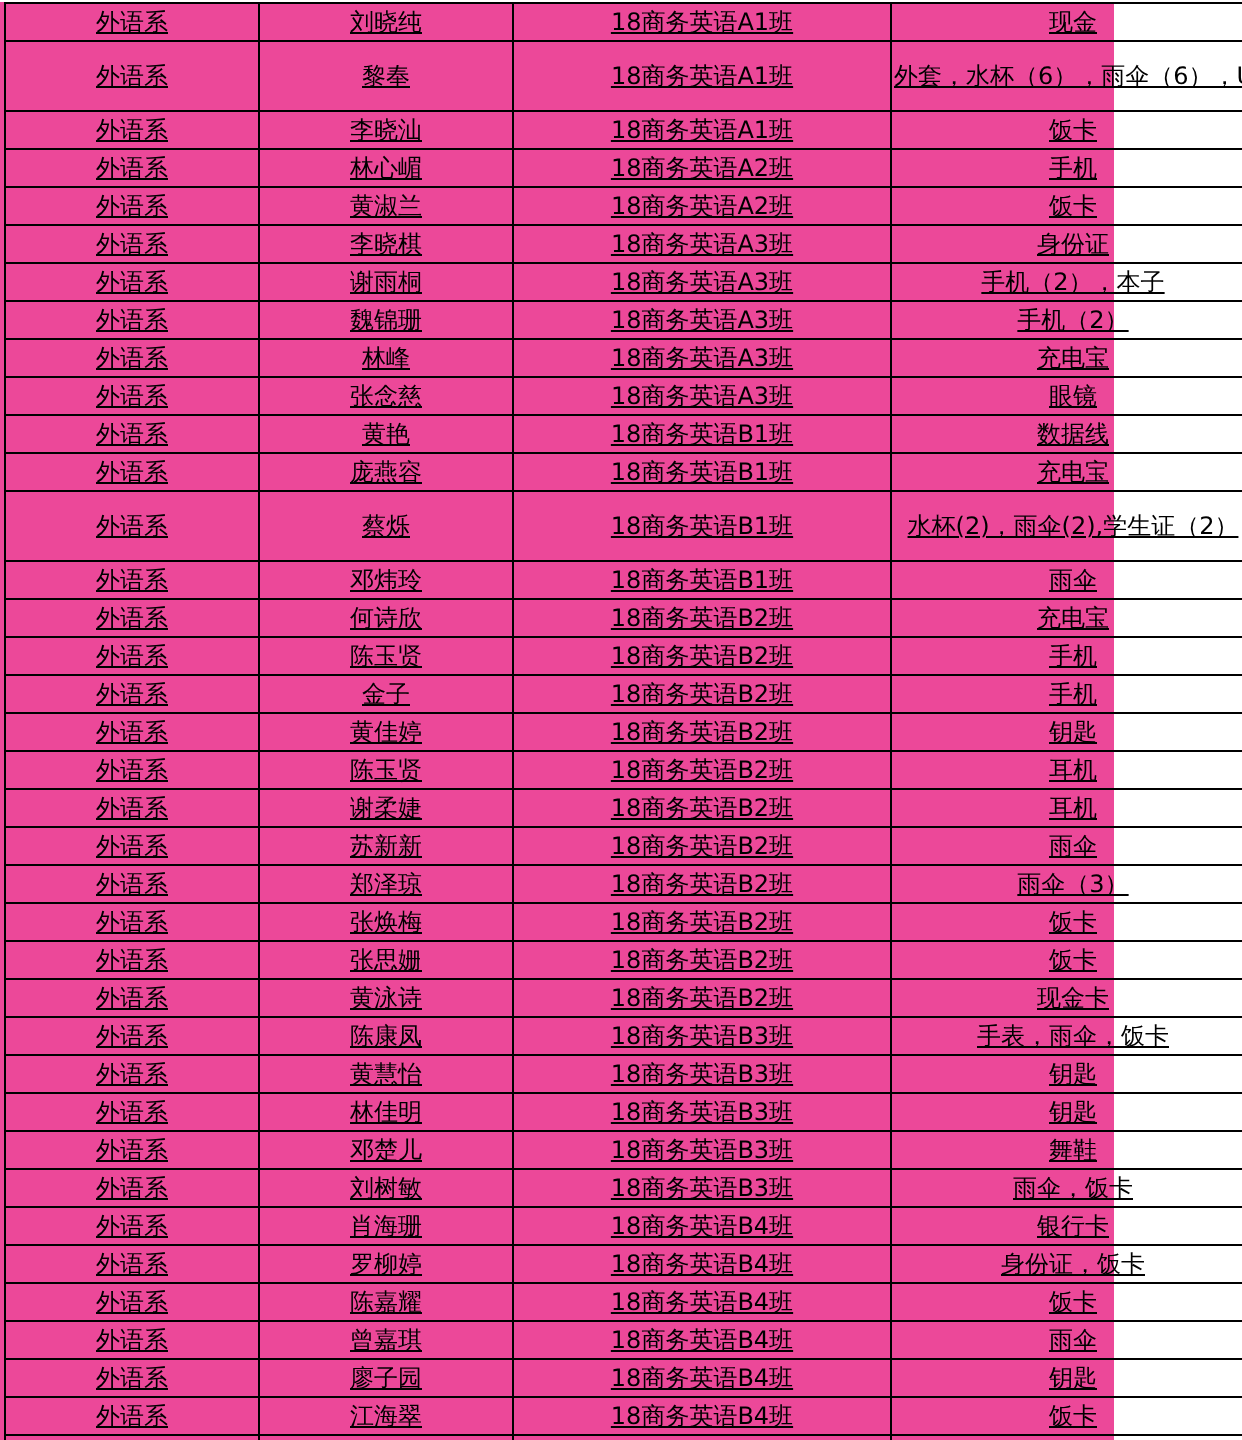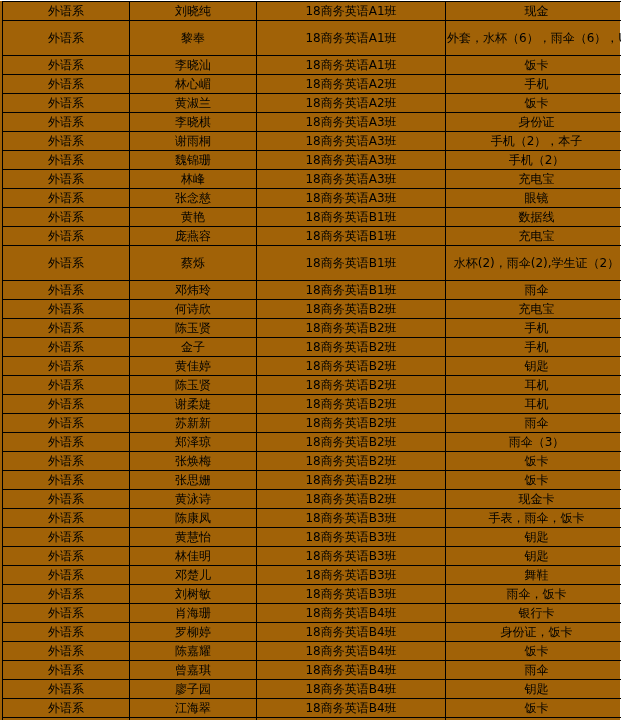--- a/index.html
+++ b/index.html
@@ -7,25 +7,26 @@
     padding: 0;
     background: #ffffff;
   }
   body {
     width: 621px;
     height: 720px;
     font-family: "DejaVu Sans", "Liberation Sans", sans-serif;
     overflow: hidden;
   }
   .sheet {
-    width: 620px;
+    width: 557px;
     height: 720px;
     position: relative;
-    background: #a16207;
+    background: #ec4899;
     box-sizing: border-box;
+    text-decoration: underline;
   }
   table.grid {
     border-collapse: collapse;
     table-layout: fixed;
     width: 617px;
     margin-left: 2px;
     margin-top: 1px;
   }
   table.grid td {
     border: 1px solid #000000;

